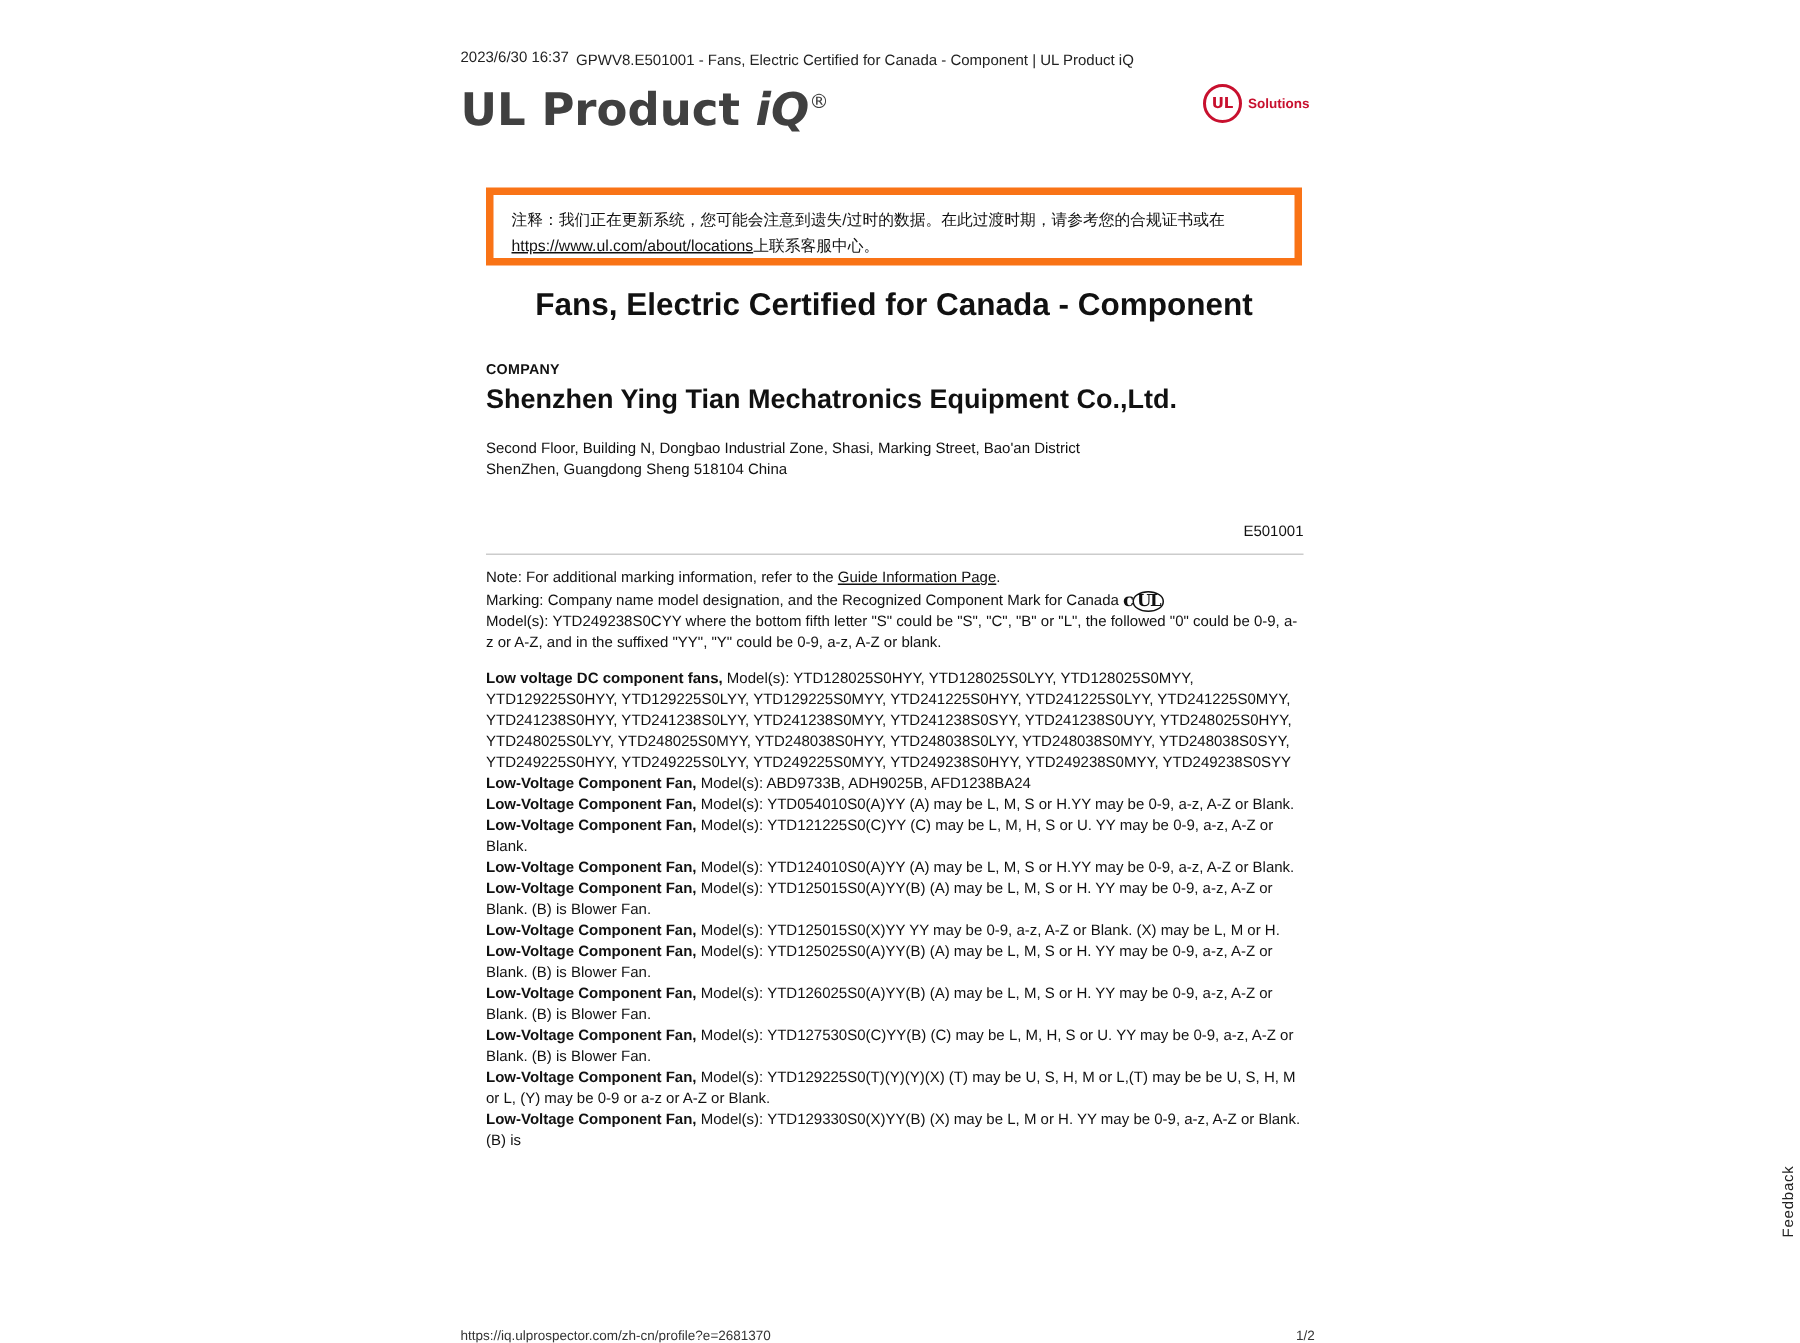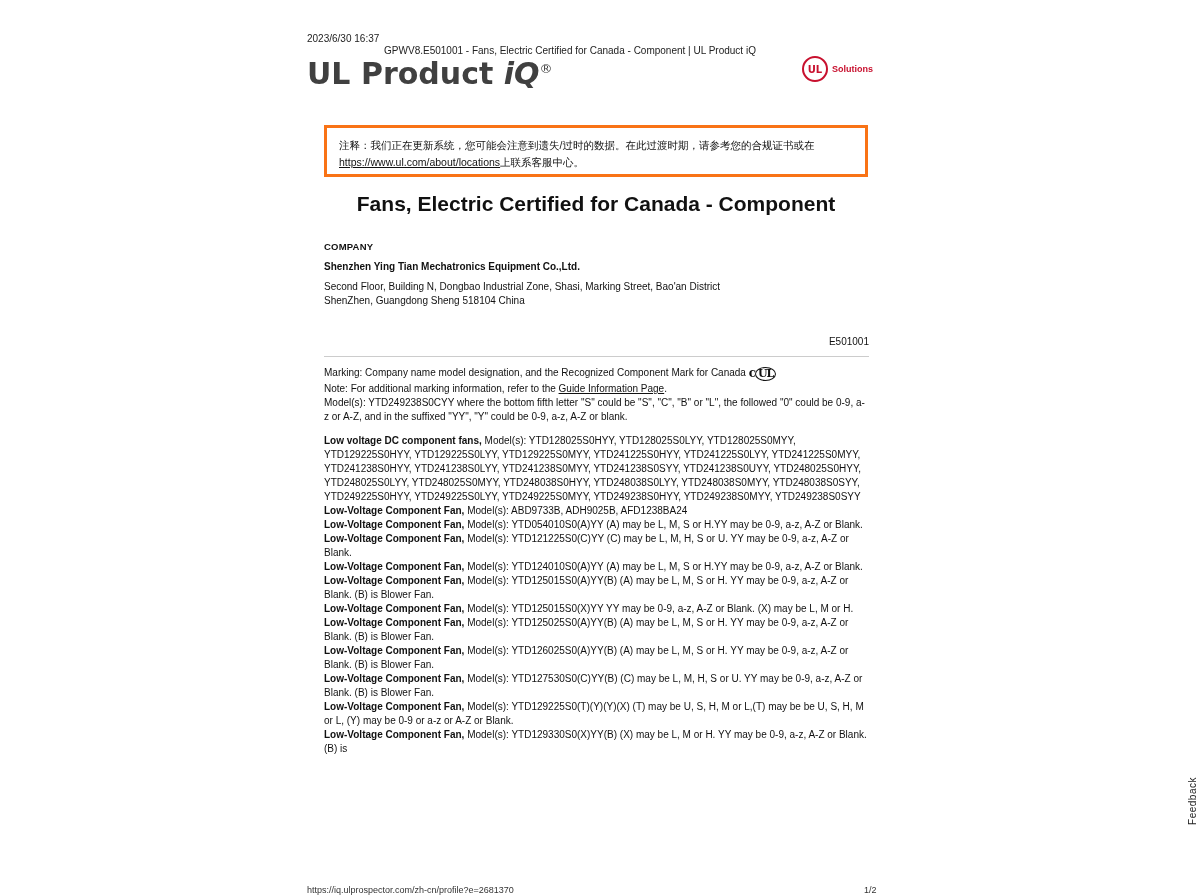--- a/index.html
+++ b/index.html
@@ -32,21 +32,21 @@
   }
   .print-header .ph-date {
     position: absolute;
     left: 307px;
     top: 0;
     white-space: nowrap;
   }
   .print-header .ph-title {
     position: absolute;
     left: 0;
-    top: 12px;
+    top: 2px;
     width: 1140px;
     text-align: center;
     white-space: nowrap;
   }
   
   .brand-row {
     position: absolute;
     top: 52px;
     left: 307px;
     width: 566px;
@@ -96,21 +96,21 @@
     font-weight: bold;
     color: #c8102e;
   }
   
   .notice {
     position: absolute;
     left: 324px;
     top: 125px;
     width: 544px;
     height: 52px;
-    border: 3px solid #f97316;
+    border: 5px solid #f97316;
     box-sizing: border-box;
     padding: 9px 12px;
     font-size: 10.5px;
     line-height: 17px;
     color: #111;
   }
   .notice a {
     color: #111;
     text-decoration: underline;
   }
@@ -136,23 +136,23 @@
     line-height: 13px;
     color: #111;
   }
   .section-label {
     font-size: 9.5px;
     font-weight: bold;
     letter-spacing: 0.2px;
     margin-bottom: 7px;
   }
   .company-name {
-    font-size: 10px;
-    font-weight: bold;
-    margin-bottom: 7px;
+    font-size: 18px;
+    font-weight: bold;
+    margin-bottom: 20px;
   }
   .addr-line {
     font-size: 10px;
     line-height: 13.5px;
   }
   .file-no {
     text-align: right;
     font-size: 10px;
     margin-top: 28px;
   }
@@ -268,25 +268,25 @@
     <div class="section-label">COMPANY</div>
     <div class="company-name">Shenzhen Ying Tian Mechatronics Equipment Co.,Ltd.</div>
     <div class="addr-line">Second Floor, Building N, Dongbao Industrial Zone, Shasi, Marking Street, Bao'an District</div>
     <div class="addr-line">ShenZhen, Guangdong Sheng 518104 China</div>
 
     <div class="file-no">E501001</div>
 
     <hr class="rule">
 
     <div class="marking-line">
+      <span>Note: For additional marking information, refer to the </span><a href="#">Guide Information Page</a><span>.</span>
+    </div>
+    <div class="marking-line">
       <span>Marking: Company name model designation, and the Recognized Component Mark for Canada</span>
       <span class="cul-mark"><span>c</span><span class="ul-ring">UL</span></span>
-    </div>
-    <div class="marking-line">
-      <span>Note: For additional marking information, refer to the </span><a href="#">Guide Information Page</a><span>.</span>
     </div>
 
     <div class="para">
       <b></b><span>Model(s): YTD249238S0CYY where the bottom fifth letter "S" could be "S", "C", "B" or "L", the followed "0" could be 0-9, a-z or A-Z, and in the suffixed "YY", "Y" could be 0-9, a-z, A-Z or blank.</span>
     </div>
 
     <div class="models-block">
       <b>Low voltage DC component fans,</b><span> Model(s): YTD128025S0HYY, YTD128025S0LYY, YTD128025S0MYY, YTD129225S0HYY, YTD129225S0LYY, YTD129225S0MYY, YTD241225S0HYY, YTD241225S0LYY, YTD241225S0MYY, YTD241238S0HYY, YTD241238S0LYY, YTD241238S0MYY, YTD241238S0SYY, YTD241238S0UYY, YTD248025S0HYY, YTD248025S0LYY, YTD248025S0MYY, YTD248038S0HYY, YTD248038S0LYY, YTD248038S0MYY, YTD248038S0SYY, YTD249225S0HYY, YTD249225S0LYY, YTD249225S0MYY, YTD249238S0HYY, YTD249238S0MYY, YTD249238S0SYY</span>
     </div>
 

